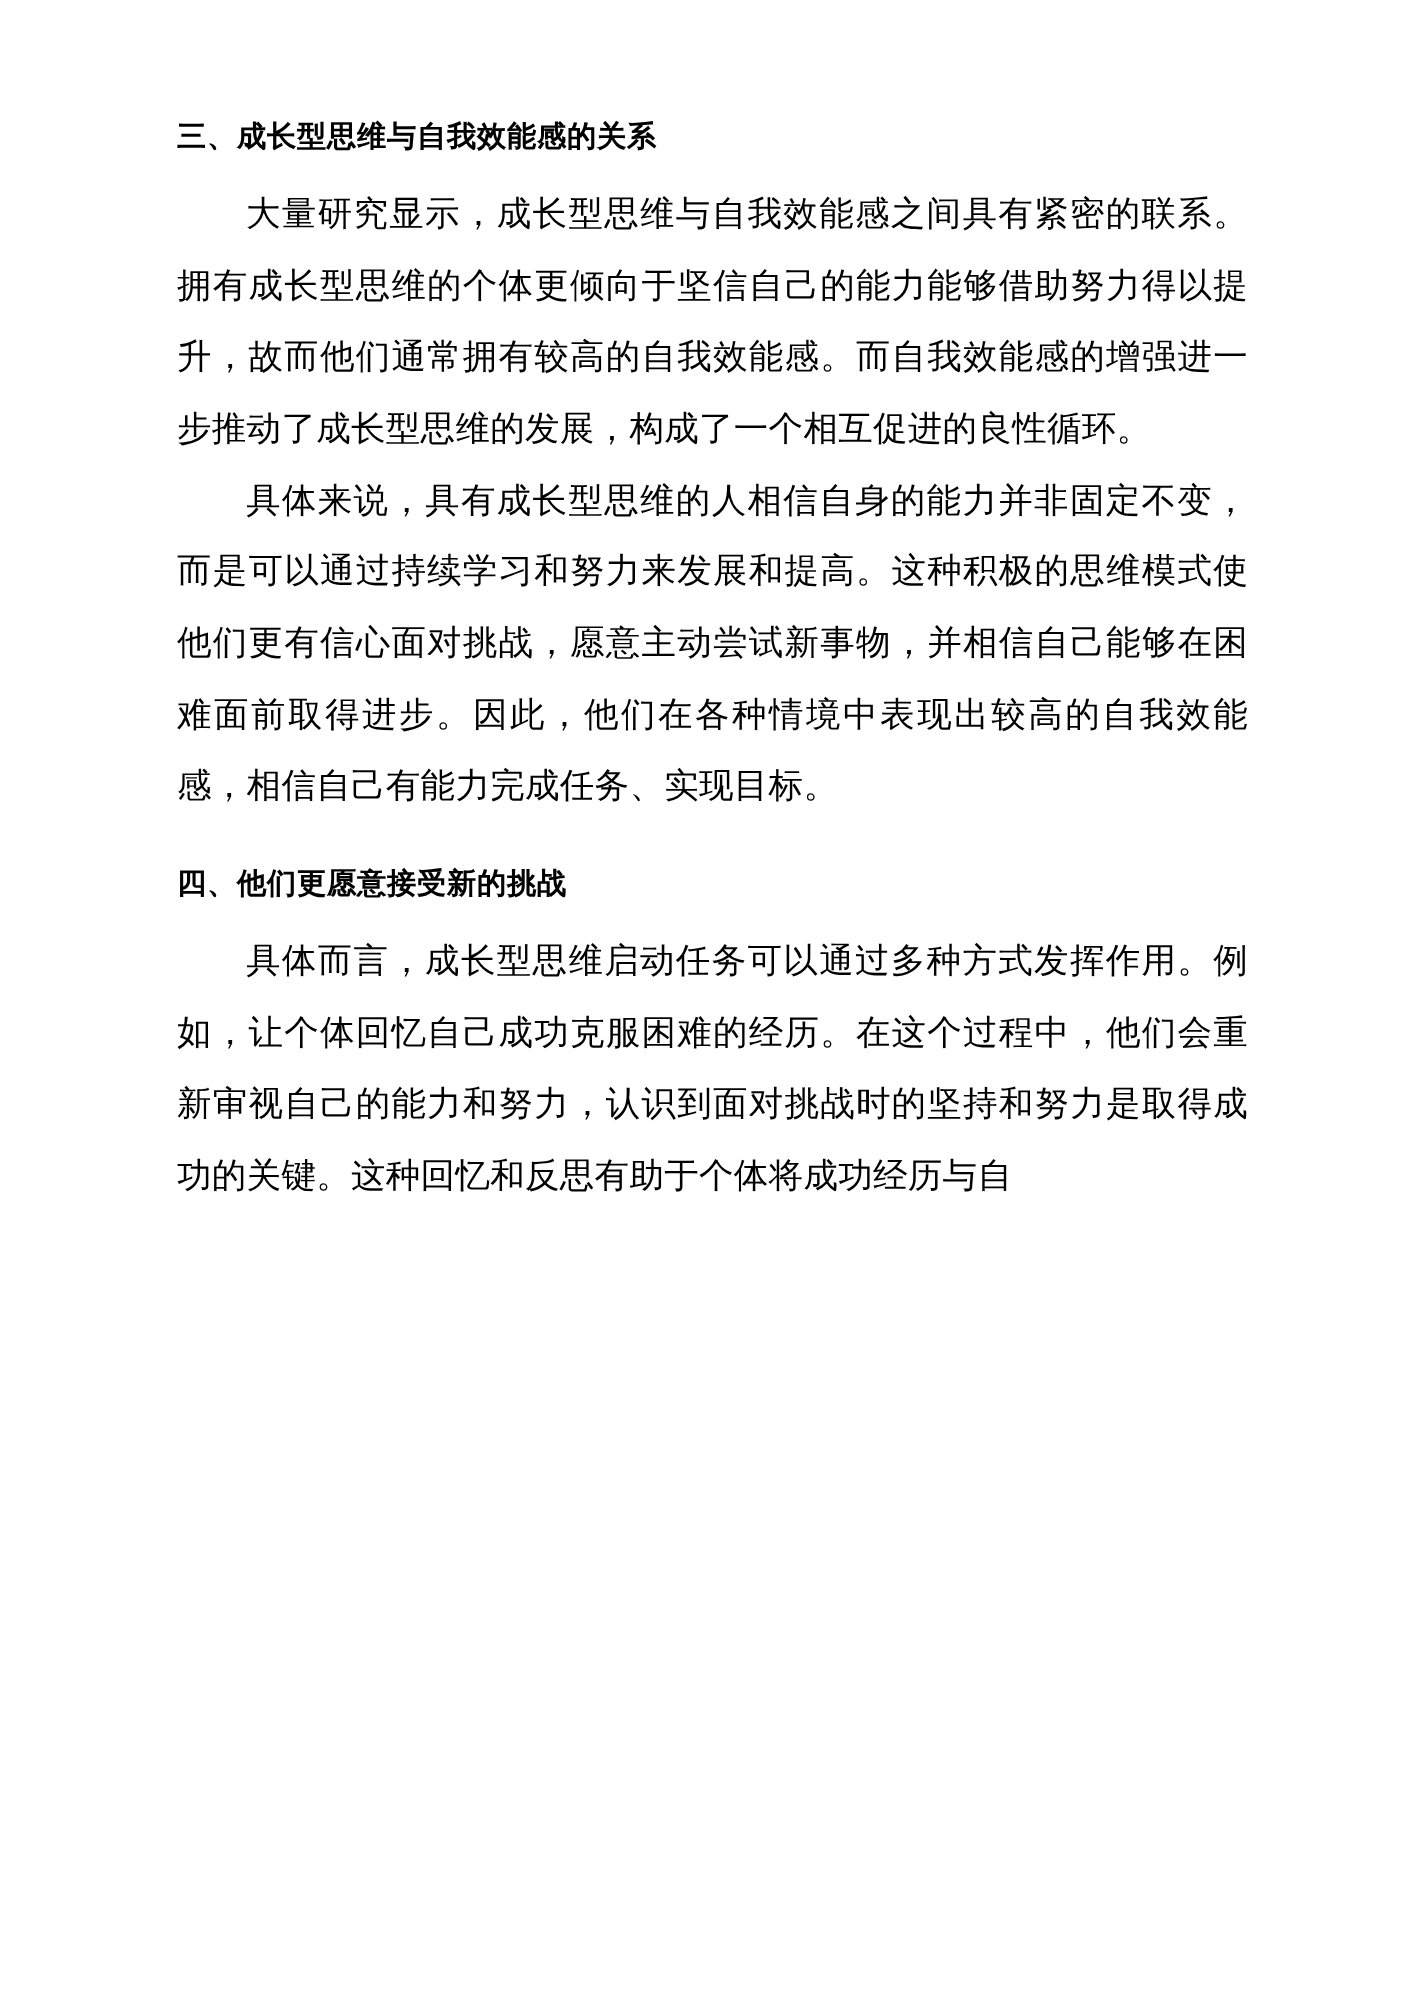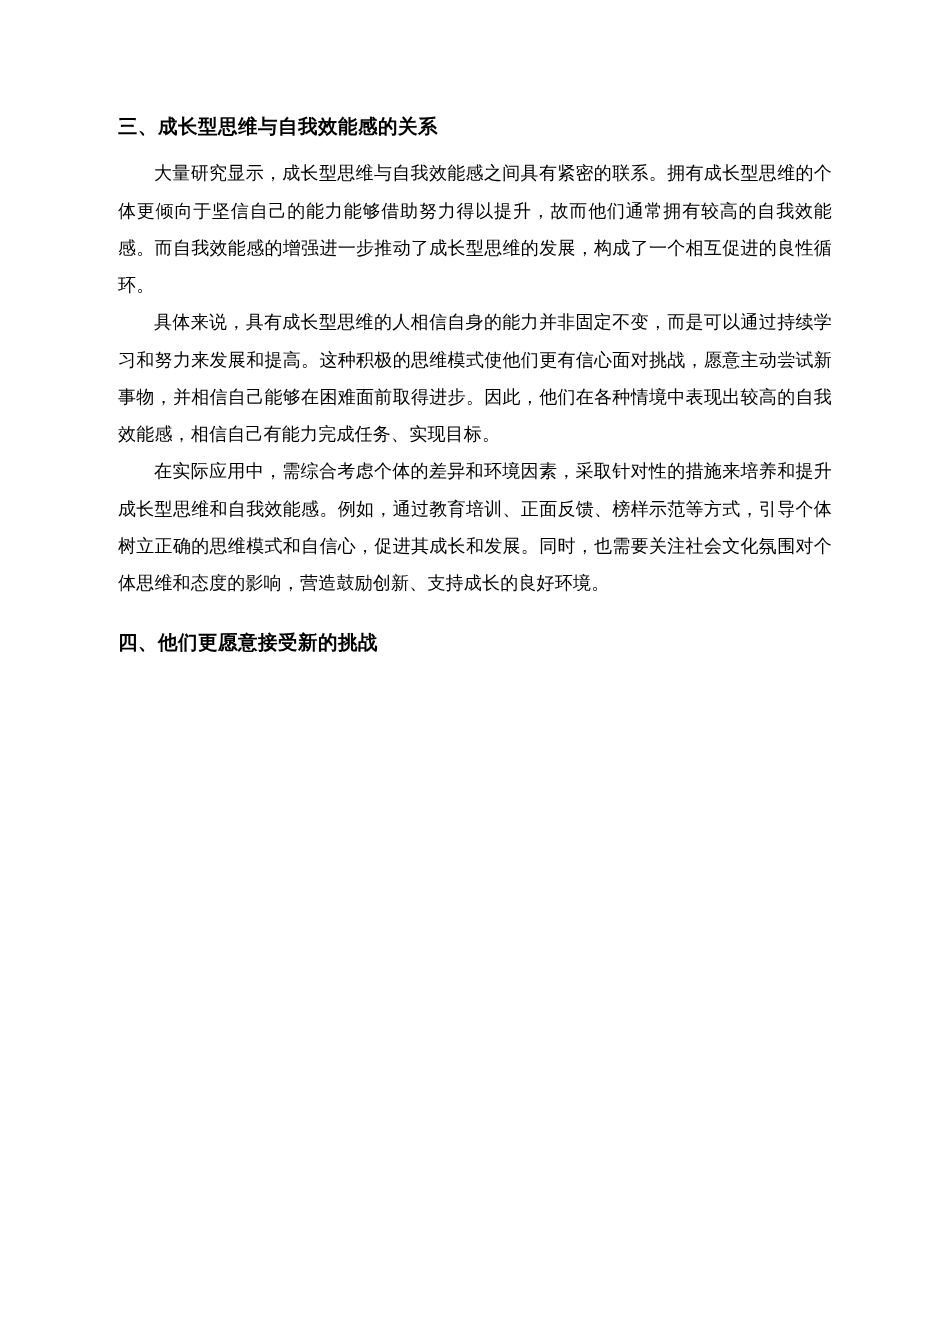--- a/index.html
+++ b/index.html
@@ -12,41 +12,41 @@
     height: 1344px;
     font-family: "Liberation Serif", "DejaVu Serif", serif;
     color: #000000;
     -webkit-font-smoothing: antialiased;
   }
   .page {
     position: relative;
     width: 950px;
     height: 1344px;
     box-sizing: border-box;
-    padding: 112px 118px 60px 118px;
+    padding: 76px 118px 60px 118px;
     background: #ffffff;
     overflow: hidden;
   }
   .doc-body {
     width: 714px;
   }
   h2.heading {
     font-family: "DejaVu Sans", "Liberation Sans", sans-serif;
     font-size: 19.5px;
     font-weight: bold;
     letter-spacing: 0.5px;
     margin: 0 0 14px 0;
     line-height: 1.5;
     color: #000;
   }
   .heading.second {
     margin-top: 26px;
   }
   p.para {
-    font-size: 18px;
+    font-size: 23px;
     line-height: 2.07;
     margin: 0;
     text-align: justify;
     text-justify: inter-ideograph;
     text-indent: 2em;
     letter-spacing: 0.2px;
     color: #000;
   }
   p.para + p.para {
     margin-top: 0px;
@@ -55,19 +55,19 @@
 </head>
 <body>
 
 <div class="page">
   <div class="doc-body">
 
     <h2 class="heading">三、成长型思维与自我效能感的关系</h2>
 
     <p class="para">大量研究显示，成长型思维与自我效能感之间具有紧密的联系。拥有成长型思维的个体更倾向于坚信自己的能力能够借助努力得以提升，故而他们通常拥有较高的自我效能感。而自我效能感的增强进一步推动了成长型思维的发展，构成了一个相互促进的良性循环。</p>
     <p class="para">具体来说，具有成长型思维的人相信自身的能力并非固定不变，而是可以通过持续学习和努力来发展和提高。这种积极的思维模式使他们更有信心面对挑战，愿意主动尝试新事物，并相信自己能够在困难面前取得进步。因此，他们在各种情境中表现出较高的自我效能感，相信自己有能力完成任务、实现目标。</p>
-    <p class="para">在实际应用中，需综合考虑个体的差异和环境因素，采取针对性的措施来培养和提升成长型思维和自我效能感。例如，通过教育培训、正面反馈、榜样示范等方式，引导个体树立正确的思维模式和自信心，促进其成长和发展。同时，也需要关注社会文化氛围对个体思维和态度的影响，营造鼓励创新、支持成长的良好环境。</p>
 
     <h2 class="heading second">四、他们更愿意接受新的挑战</h2>
 
+    <p class="para">具体而言，成长型思维启动任务可以通过多种方式发挥作用。例如，让个体回忆自己成功克服困难的经历。在这个过程中，他们会重新审视自己的能力和努力，认识到面对挑战时的坚持和努力是取得成功的关键。这种回忆和反思有助于个体将成功经历与自</p>
 
   </div>
 </div>
 
 </body></html>

